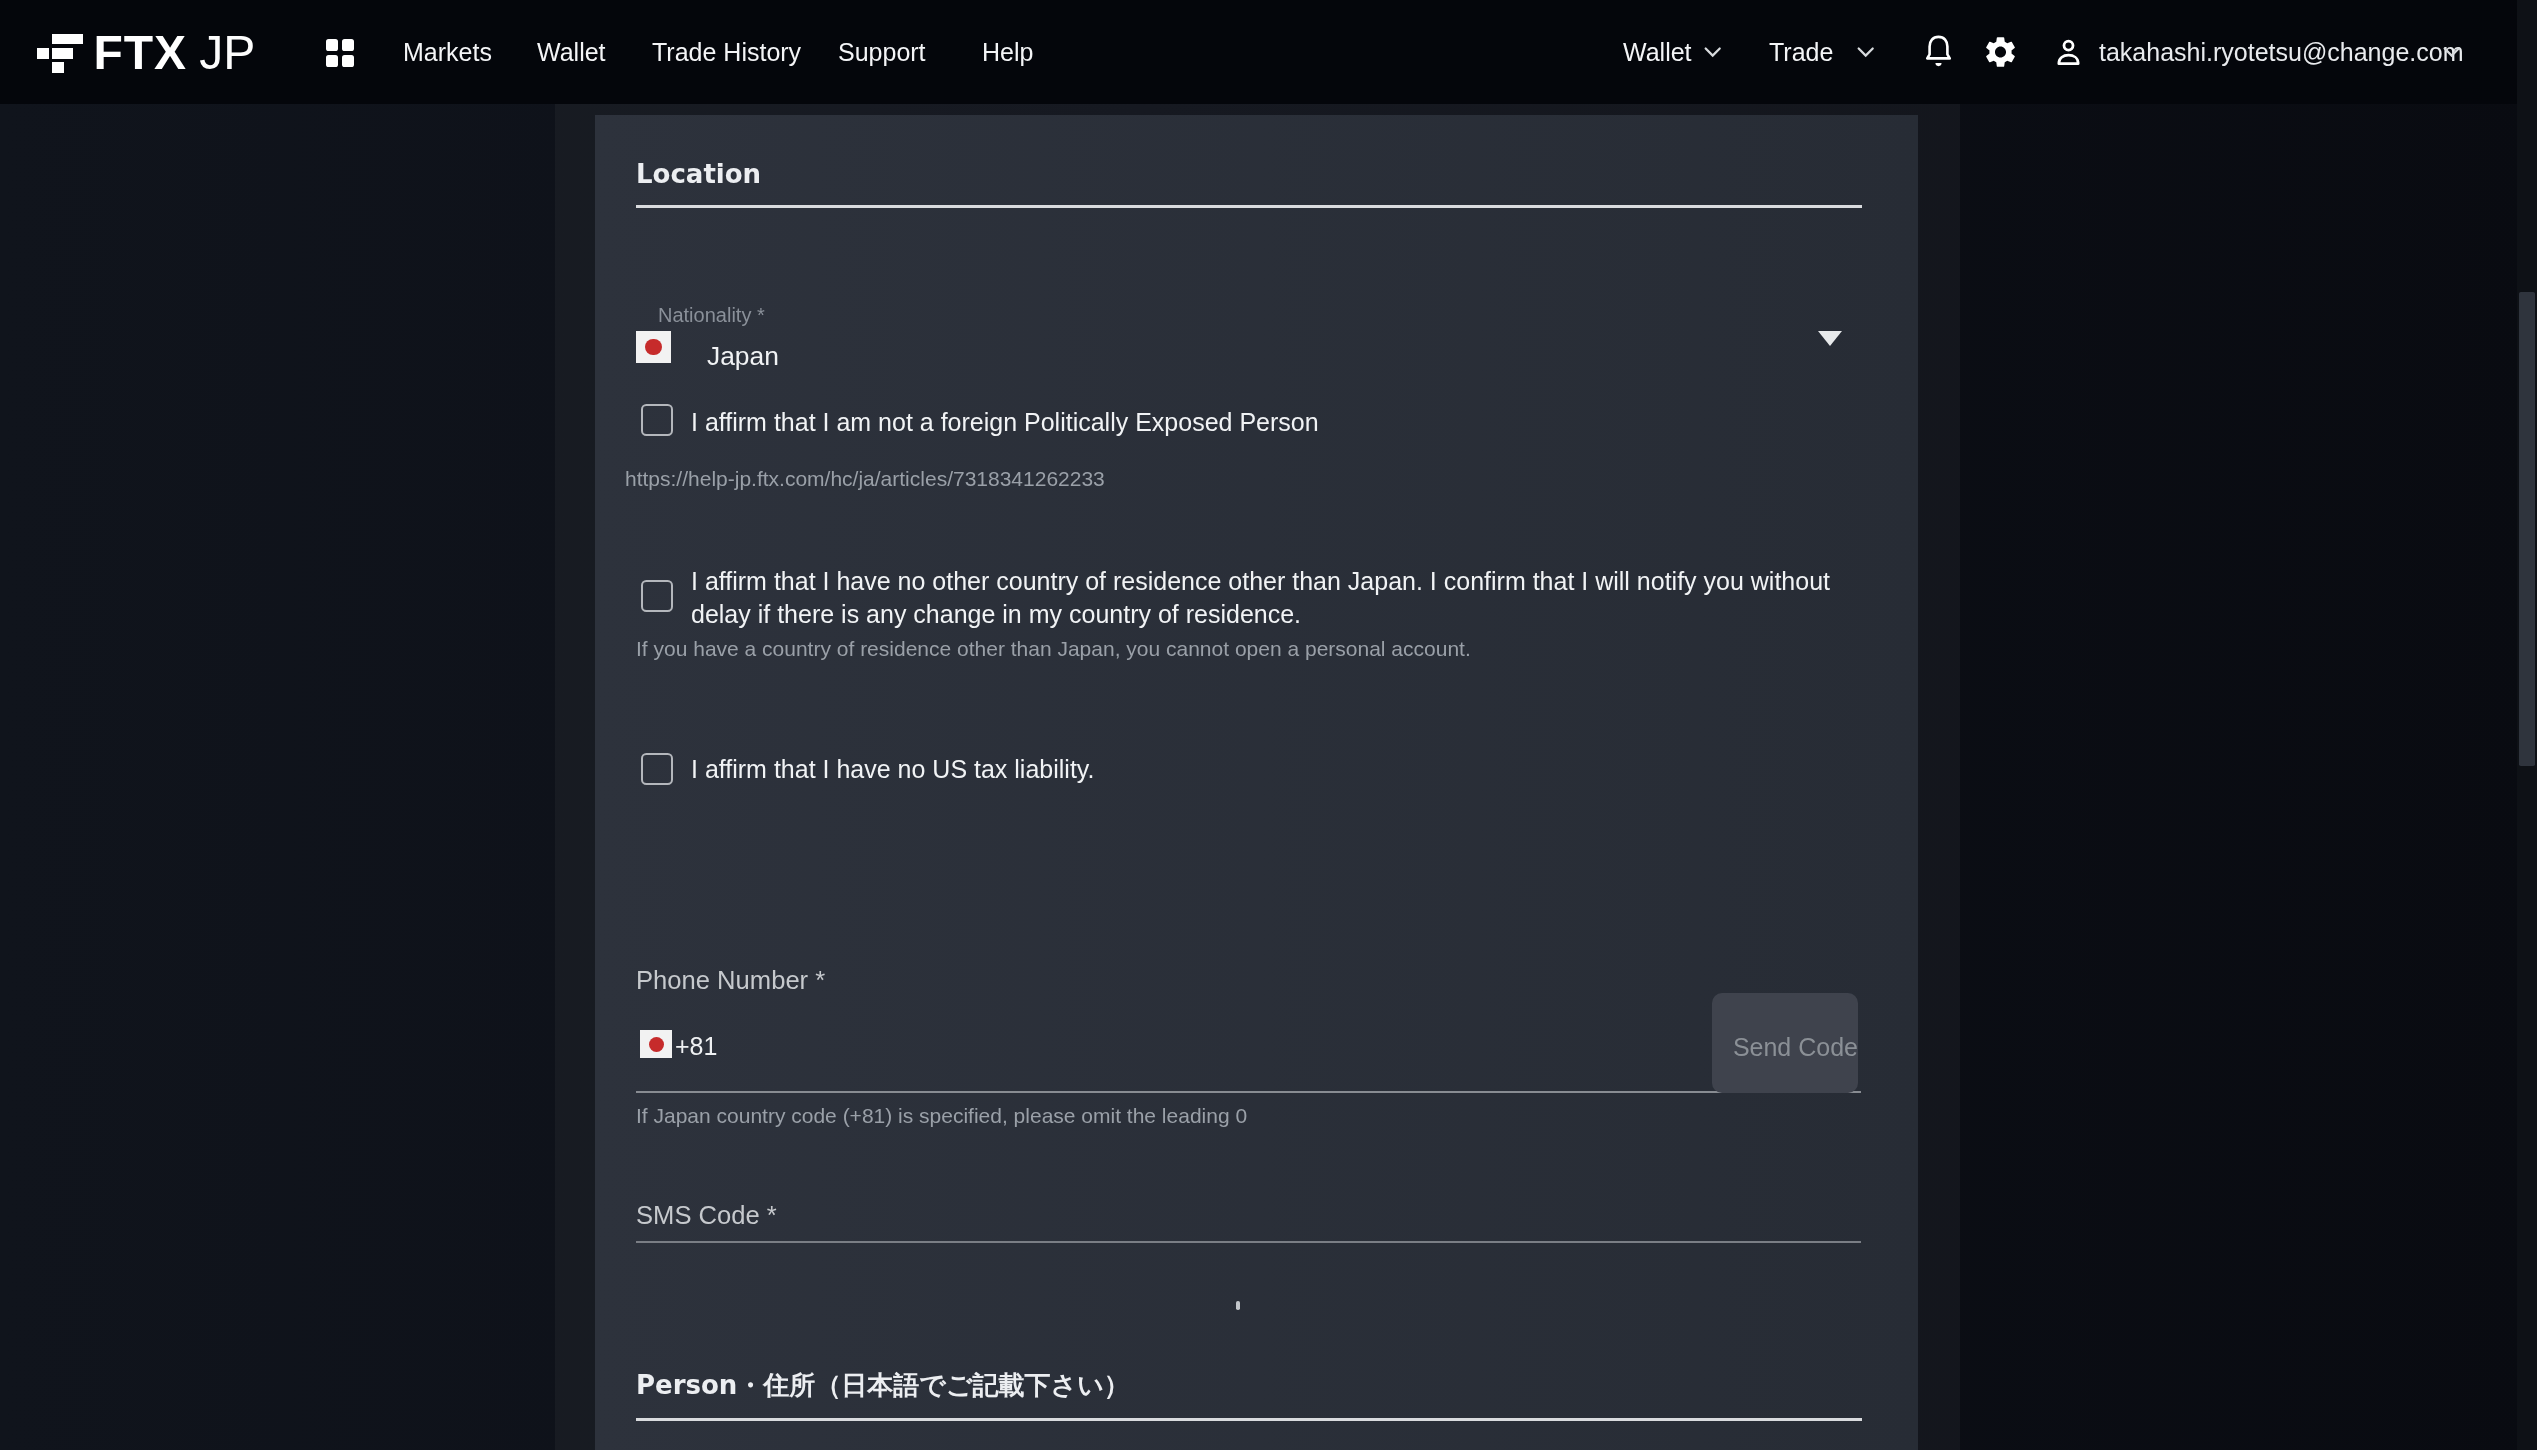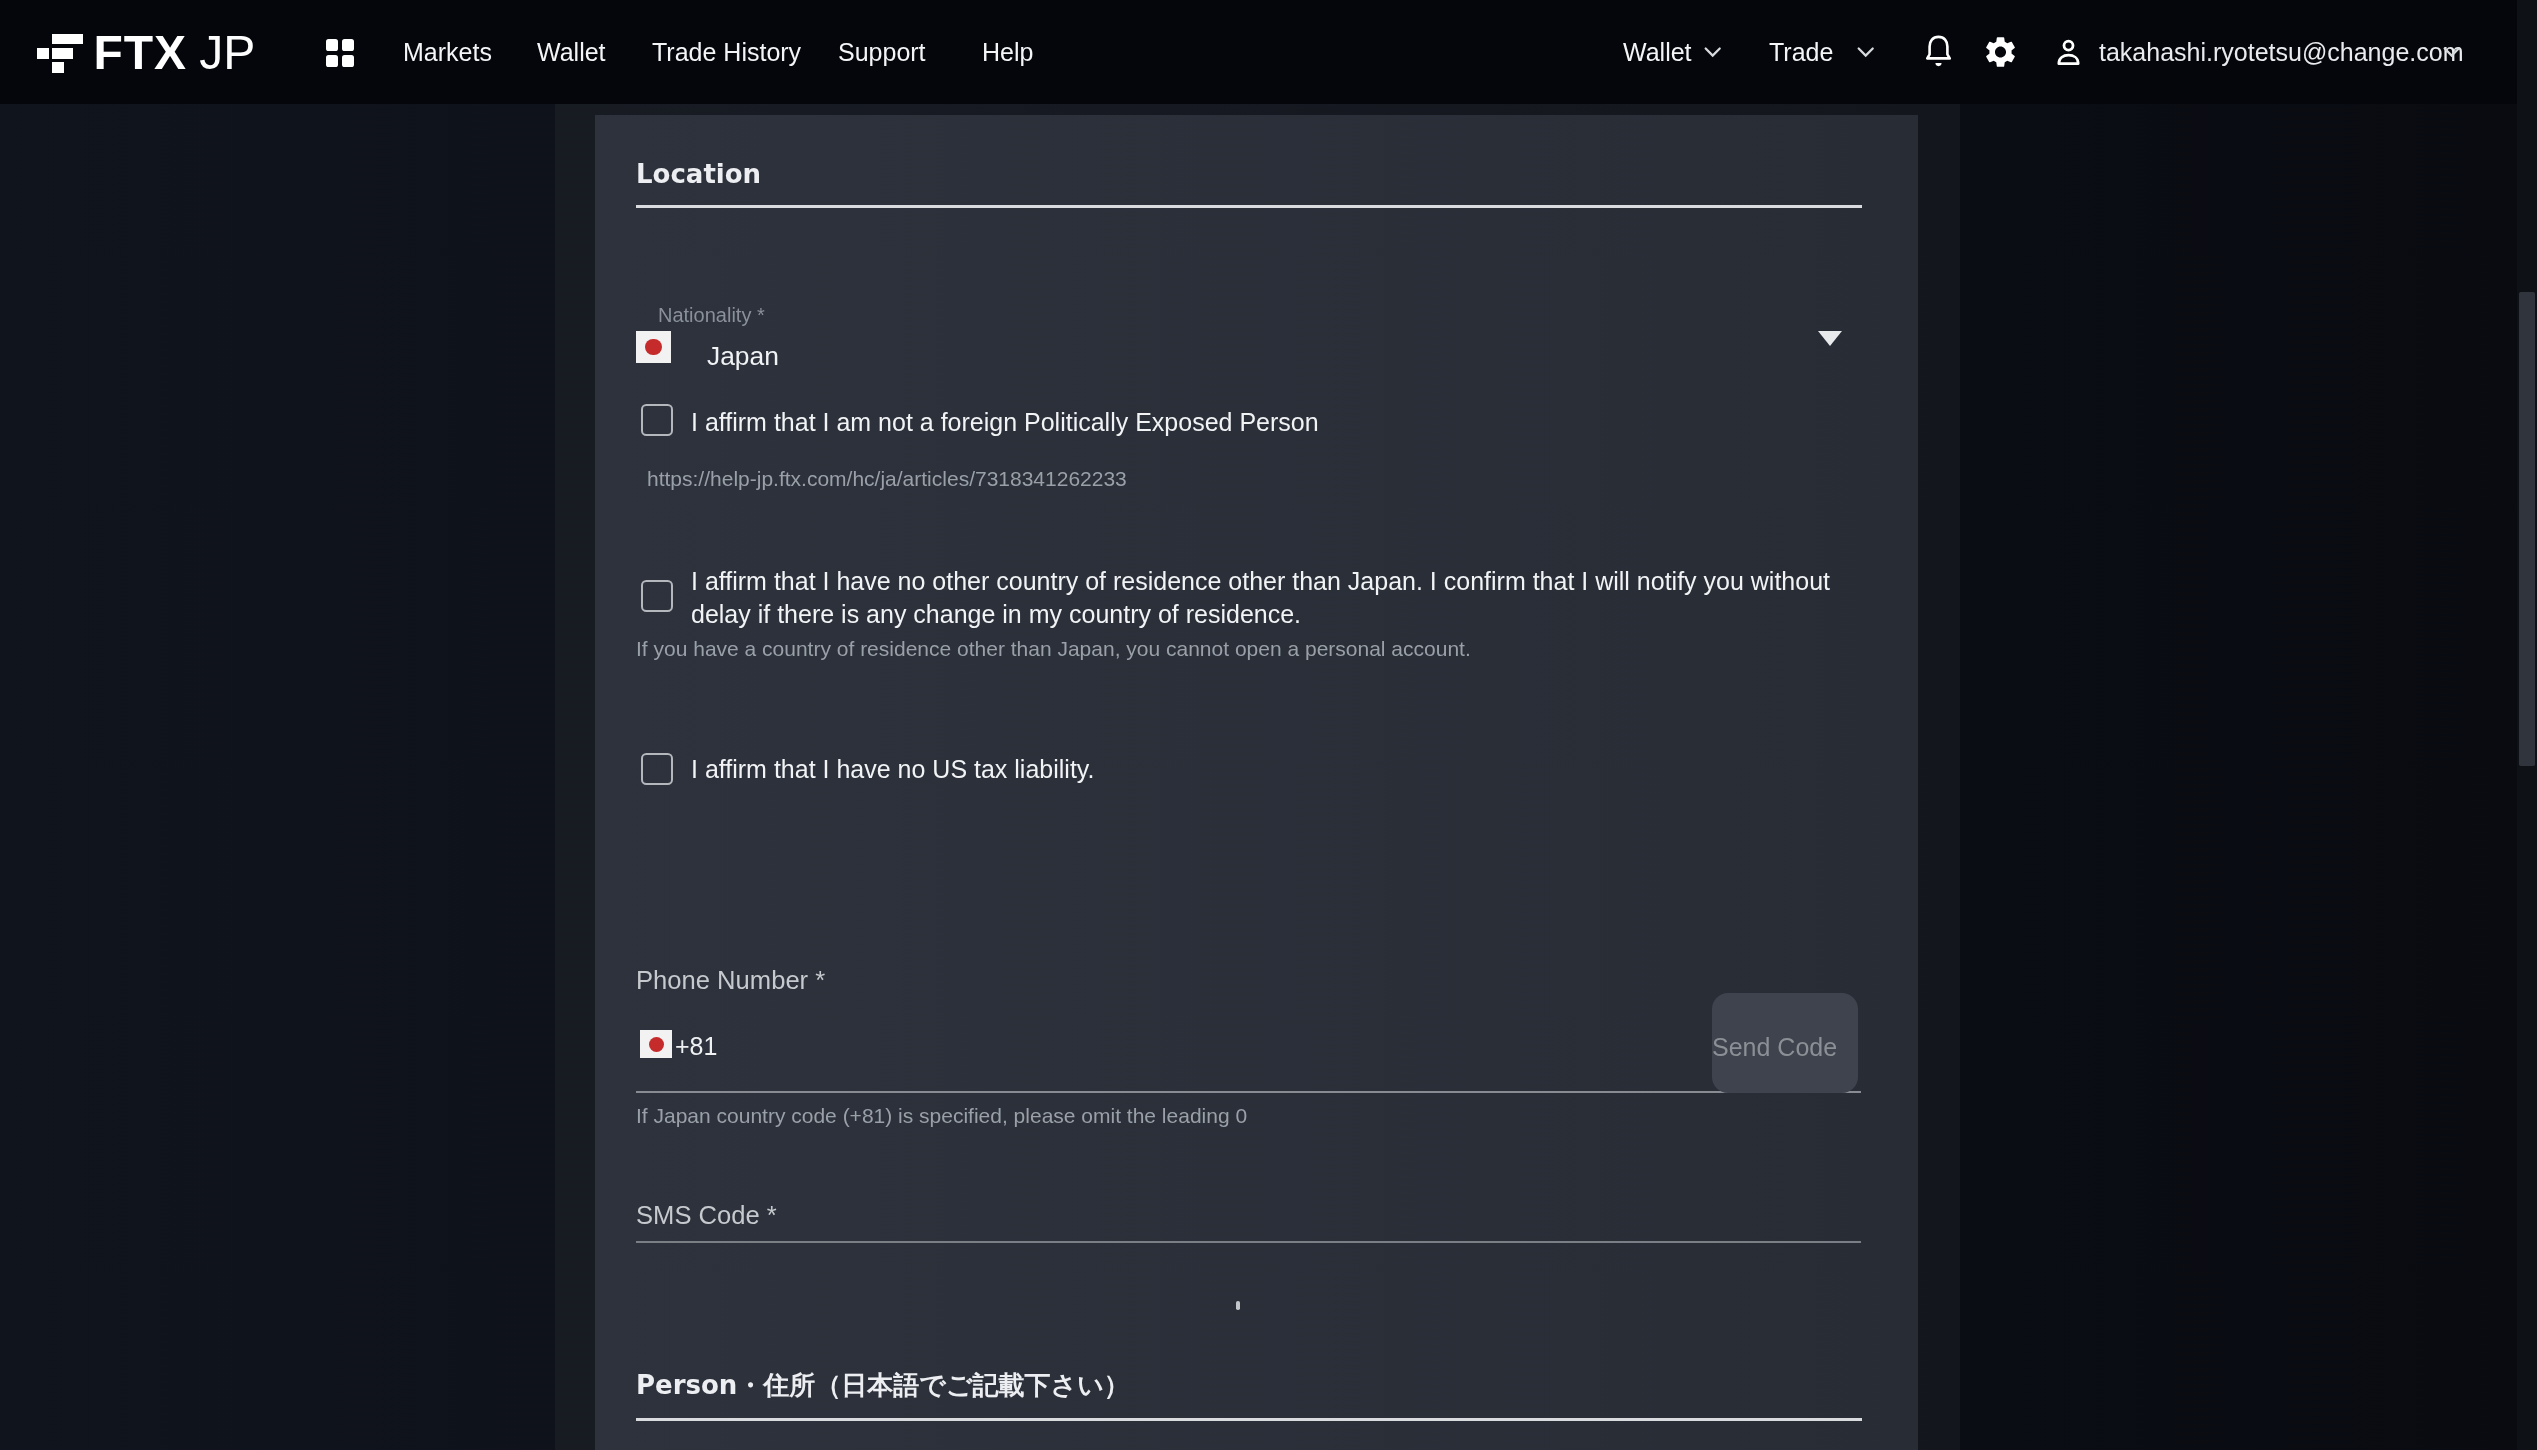--- a/index.html
+++ b/index.html
@@ -74,33 +74,33 @@
     border-left:12.3px solid transparent; border-right:12.3px solid transparent; border-top:15px solid #e8eaec; }
 
   .checkbox { width:32px; height:32px; border:2.6px solid #b4b7bc; border-radius:5.3px; background:transparent; cursor:pointer; }
   .cb1 { left:46px; top:289px; } .cb2 { left:46px; top:465px; } .cb3 { left:46px; top:638px; }
   .cb-label { font-size:25px; color:#f1f3f5; cursor:pointer; }
   .cb1-label { left:96px; top:293px; white-space:nowrap; }
   .cb2-label { left:96px; top:450px; width:1141px; line-height:33px; }
   .cb3-label { left:96px; top:640px; white-space:nowrap; }
 
   .helper { font-size:21px; color:#9aa0a8; }
-  .helper-url { left:52px; top:352px; cursor:pointer; }
+  .helper-url { left:30px; top:352px; cursor:pointer; }
   .helper-residence { left:41px; top:522px; }
   .helper-us { left:41px; top:686px; width:1226px; line-height:38px; }
 
   .field-label-lg { font-size:25.6px; color:#c6c9cd; white-space:nowrap; }
   .phone-label { left:41px; top:851px; }
   .phone-input { left:41px; top:908px; width:1225px; height:70px; cursor:text; }
   .phone-flag { position:absolute; left:4.4px; top:7px; width:32px; height:28px; }
   .phone-flag i { width:15px; height:15px; }
   .phone-code { position:absolute; left:39px; top:8.8px; font-size:25px; color:#eef0f2; }
   .phone-rule { left:41px; top:976px; width:1225px; height:1.8px; background:#888c92; }
-  .send-btn { left:1117px; top:878px; width:146px; height:100px; border:none; border-radius:16px;
-    background:#3f434d; color:#8b9096; font-size:25px; line-height:42px; text-align:left;
+  .send-btn { left:1117px; top:878px; width:146px; height:100px; border:none; border-radius:10px;
+    background:#3f434d; color:#8b9096; font-size:25px; line-height:42px; text-align:right;
     font-family:inherit; padding-top:7px; cursor:default; }
   .phone-helper { left:41px; top:989px; }
 
   .sms-label { left:41px; top:1086px; }
   .sms-input { left:41px; top:1082px; width:1225px; height:44px; cursor:text; }
   .sms-rule { left:41px; top:1126px; width:1225px; height:1.8px; background:#7a7e85; }
 
   .stray-dot { left:641px; top:1186px; width:4.4px; height:8.8px; border-radius:1.8px; background:#c2c6ca; }
 
   .h-address { left:41px; top:1253px; }

